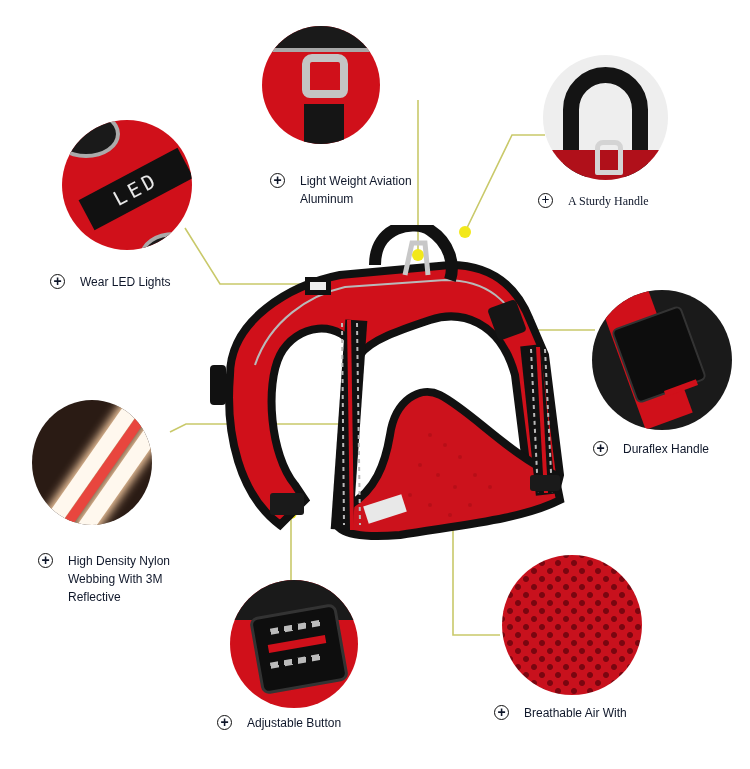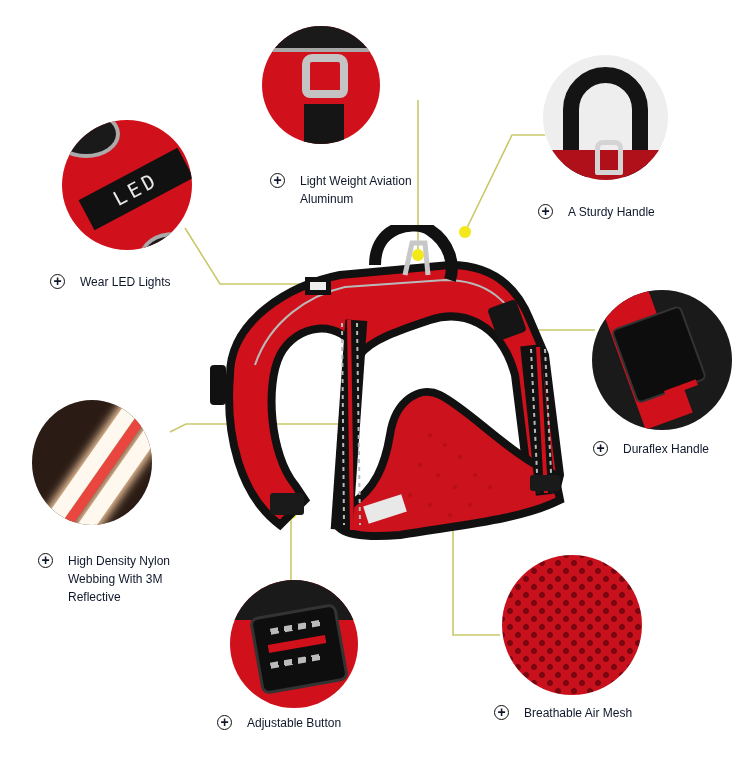--- a/index.html
+++ b/index.html
@@ -135,21 +135,21 @@
 </div>
 
 <div class="circle" style="left:502px;top:555px;width:140px;height:140px;background:radial-gradient(circle,#7a0610 2.5px,transparent 3.5px) 0 0/16px 16px, radial-gradient(circle,#7a0610 2.5px,transparent 3.5px) 8px 8px/16px 16px, #c8111d;"></div>
 
 <div class="label" style="left:270px;top:172px;">
   <span class="plus"></span>
   <span class="label-text">Light Weight Aviation
 Aluminum</span>
 </div>
 
-<div class="label" style="left:538px;top:203px;">
+<div class="label" style="left:538px;top:192px;font-family:Liberation Serif, serif;">
   <span class="plus"></span>
   <span class="label-text">A Sturdy Handle</span>
 </div>
 
 <div class="label" style="left:50px;top:273px;">
   <span class="plus"></span>
   <span class="label-text">Wear LED Lights</span>
 </div>
 
 <div class="label" style="left:593px;top:440px;">
@@ -159,19 +159,19 @@
 
 <div class="label" style="left:38px;top:552px;justify-content:center;">
   <span class="plus"></span>
   <span class="label-text">High Density Nylon
 Webbing With 3M
 Reflective</span>
 </div>
 
 <div class="label" style="left:494px;top:704px;">
   <span class="plus"></span>
-  <span class="label-text">Breathable Air Mesh</span>
+  <span class="label-text">Breathable Air With</span>
 </div>
 
 <div class="label" style="left:217px;top:714px;">
   <span class="plus"></span>
   <span class="label-text">Adjustable Button</span>
 </div>
 
 </body></html>

